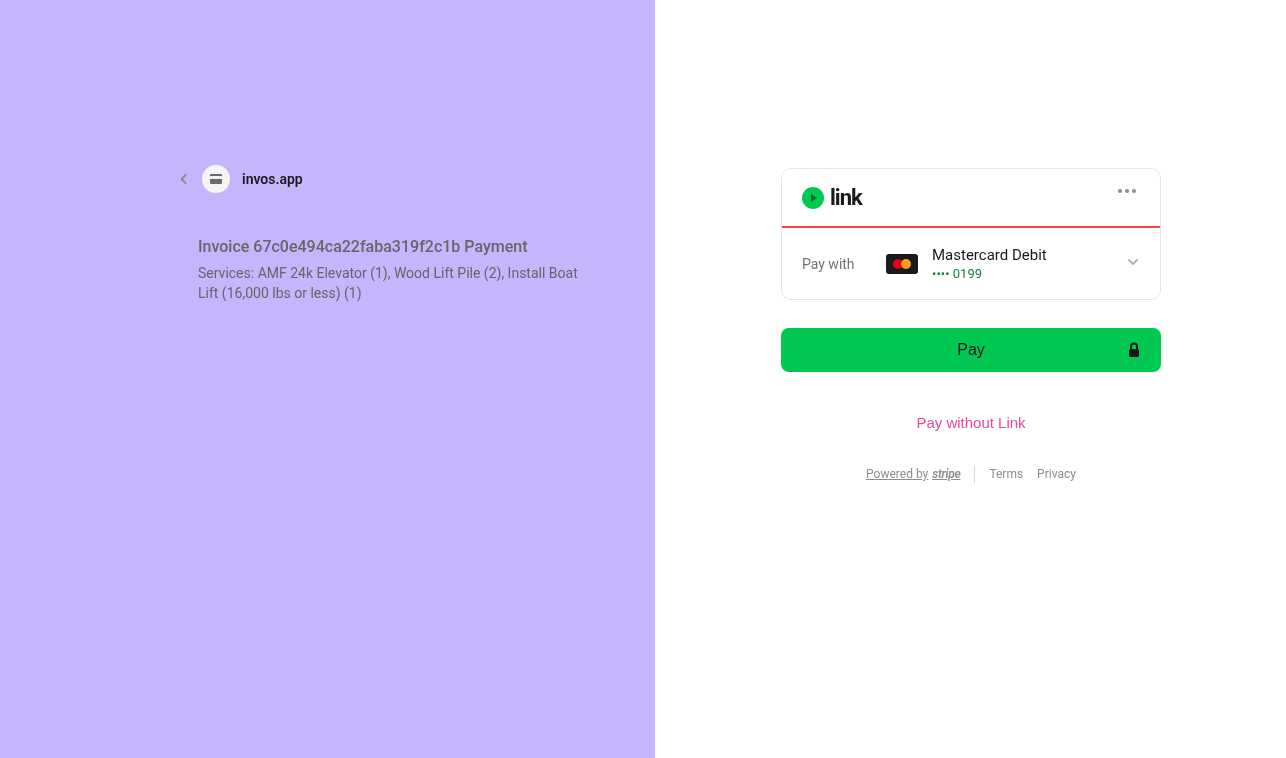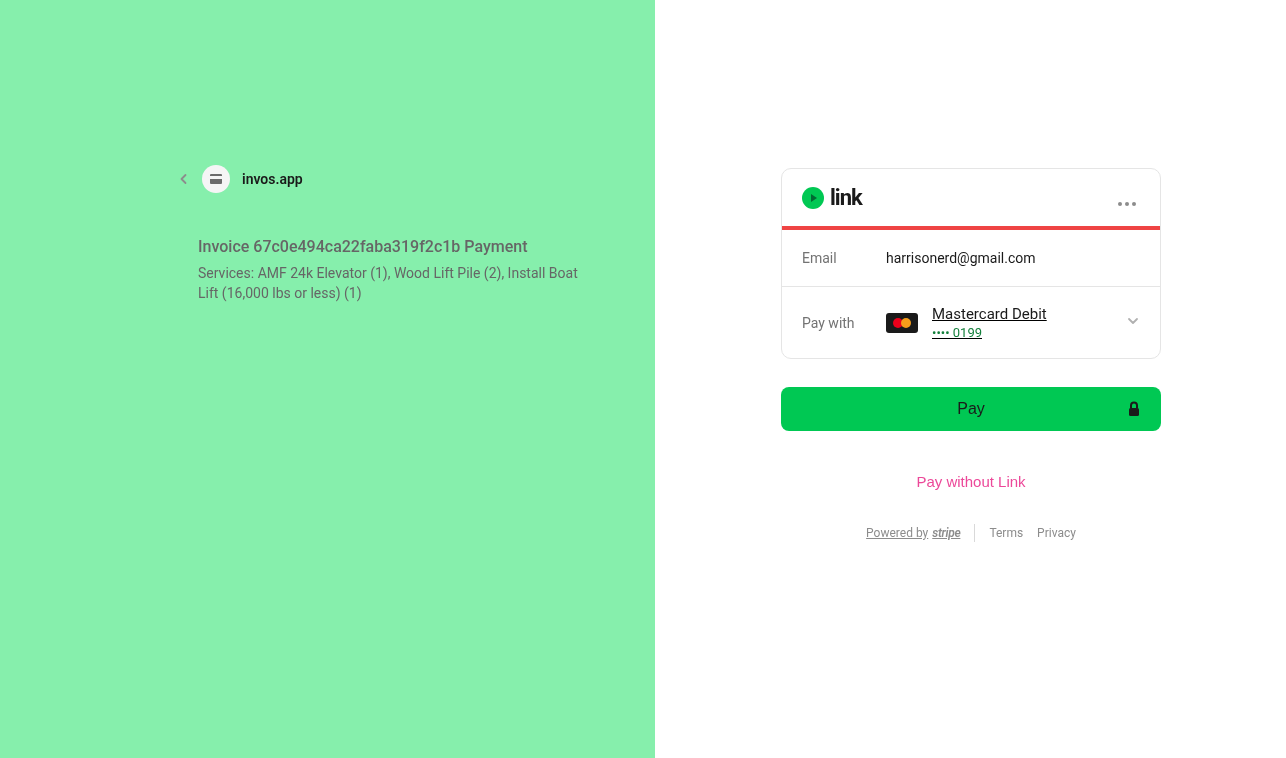--- a/index.html
+++ b/index.html
@@ -11,21 +11,21 @@
       font-family: -apple-system, BlinkMacSystemFont, "Segoe UI", Roboto, "Helvetica Neue", Arial, sans-serif;
       background: #ffffff;
       width: 1286px;
       height: 758px;
       overflow: hidden;
       display: flex;
     }
     .left-panel {
       width: 656px;
       height: 100%;
-      background: #86efac;
+      background: #c4b5fd;
       padding: 165px 0 0 176px;
       position: relative;
     }
     .left-panel::after {
       content: "";
       position: absolute;
       right: 0;
       top: 0;
       bottom: 0;
       width: 1px;
@@ -113,24 +113,24 @@
     }
     .payment-card {
       width: 380px;
       border: 1px solid #e5e5e5;
       border-radius: 10px;
       background: #ffffff;
       overflow: hidden;
     }
     .card-header {
       display: flex;
-      align-items: flex-end;
+      align-items: flex-start;
       justify-content: space-between;
       padding: 16px 20px;
-      border-bottom: 4px solid #ef4444;
+      border-bottom: 2px solid #ef4444;
     }
     .link-logo {
       display: flex;
       align-items: center;
       gap: 6px;
     }
     .link-circle {
       width: 22px;
       height: 22px;
       border-radius: 50%;
@@ -212,21 +212,20 @@
     .mc-circle-2 {
       width: 10px;
       height: 10px;
       border-radius: 50%;
       background: #f79e1b;
       position: absolute;
       right: 7px;
     }
     .card-info {
       flex: 1;
-      text-decoration: underline;
     }
     .card-type {
       font-size: 15px;
       color: #1a1a1a;
       font-weight: 400;
       margin-bottom: 2px;
     }
     .card-last4 {
       font-size: 13px;
       color: #15803d;
@@ -320,24 +319,20 @@
         <div class="link-circle">
           <div class="link-arrow"></div>
         </div>
         <span class="link-text">link</span>
       </div>
       <div class="more-dots">
         <span></span>
           <span></span>
           <span></span>
       </div>
-    </div>
-    <div class="card-row">
-      <div class="row-label">Email</div>
-      <div class="row-value">harrisonerd@gmail.com</div>
     </div>
     <div class="paywith-row">
       <div class="row-label">Pay with</div>
       <div class="card-icon">
         <div class="mc-circle-1"></div>
         <div class="mc-circle-2"></div>
       </div>
       <div class="card-info">
         <div class="card-type">Mastercard Debit</div>
         <div class="card-last4">•••• 0199</div>

